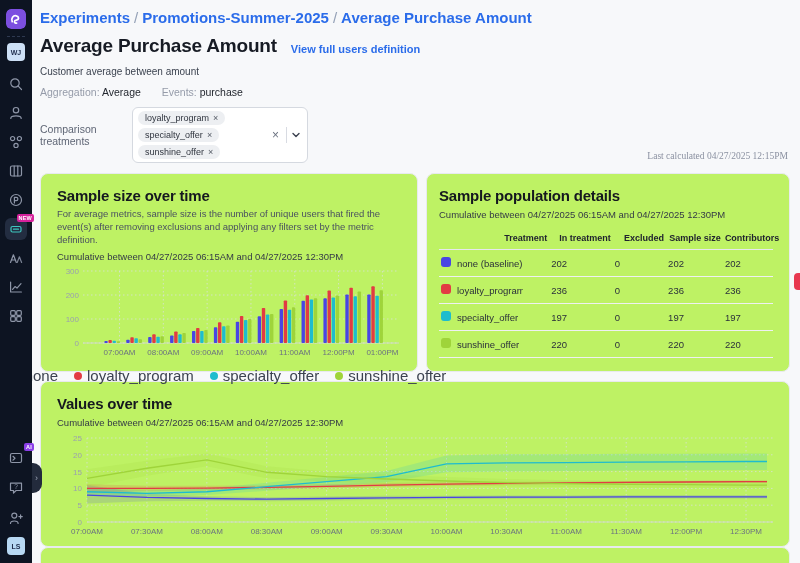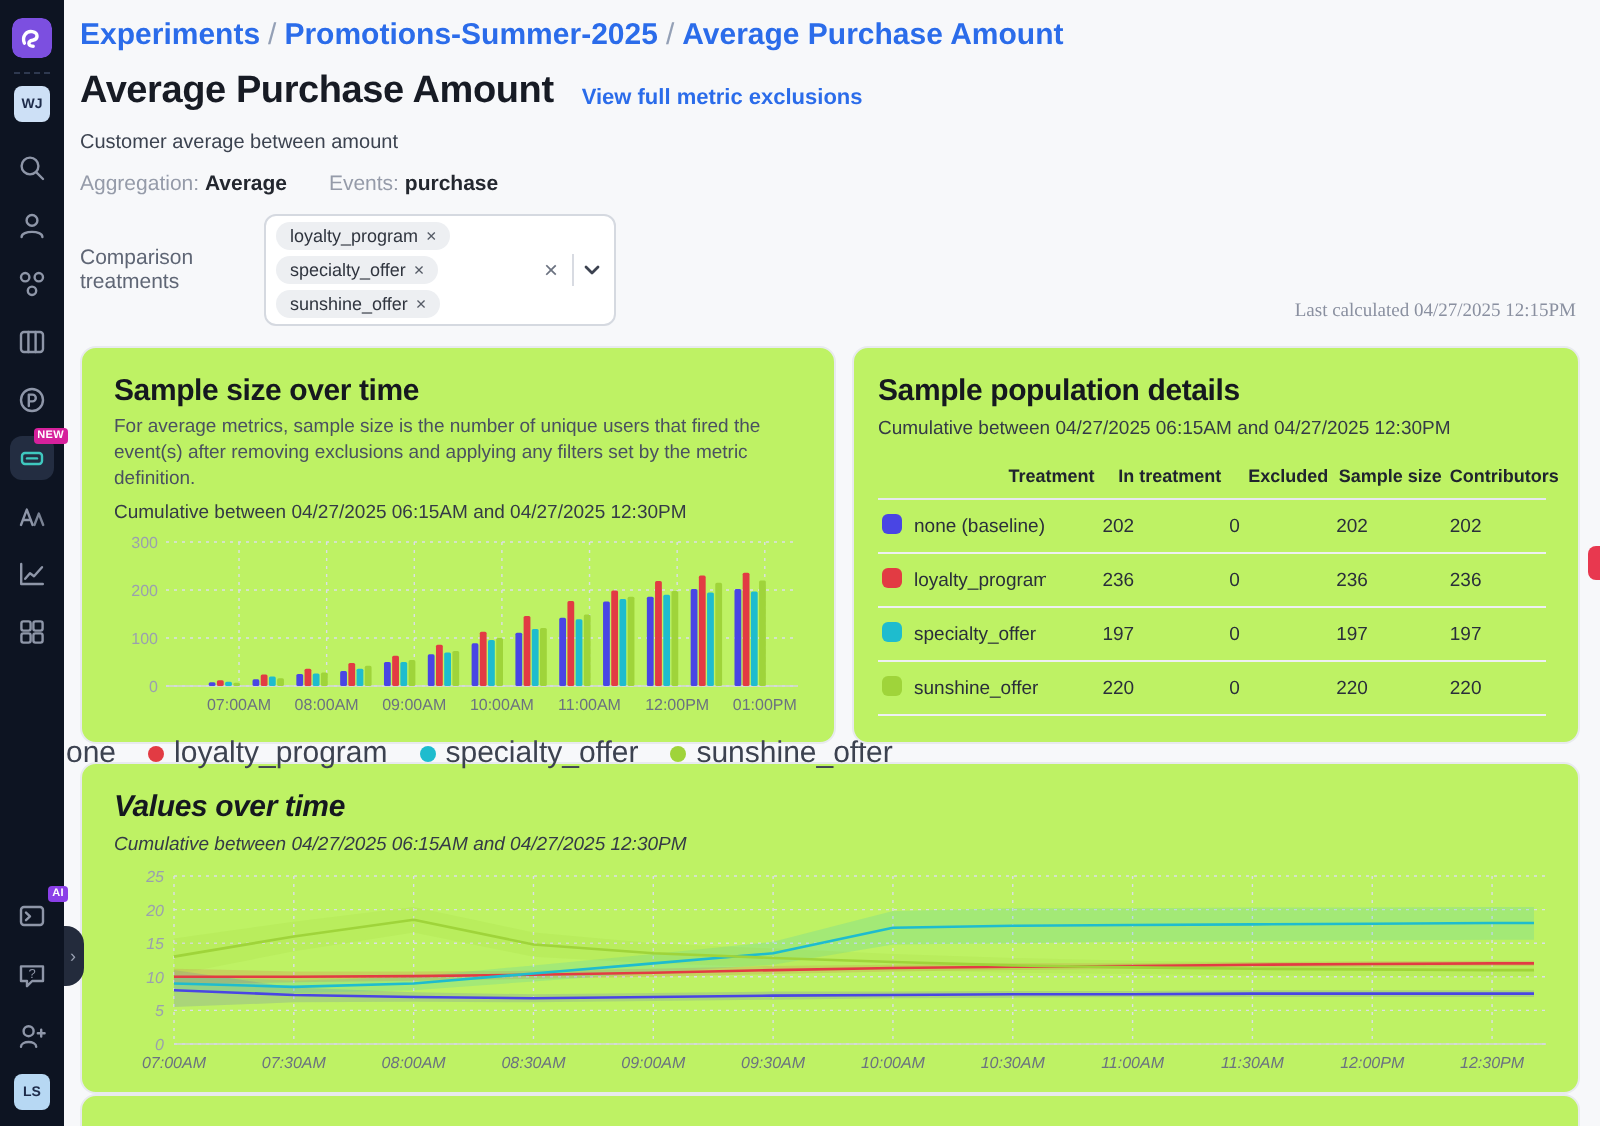--- a/index.html
+++ b/index.html
@@ -24,41 +24,41 @@
   
   .main { position:absolute; left:32px; top:0; width:768px; height:563px; padding:9px 10px 0 8px; }
   .crumb { font-size:15px; font-weight:bold; color:#2b6cea; margin-bottom:9px; }
   .crumb .sep { color:#94a0b6; font-weight:normal; margin:0 4px; }
   .crumb span.link { cursor:pointer; }
   .title-row { display:flex; align-items:flex-end; gap:14px; margin-bottom:9px; }
   .page-title { font-size:19px; font-weight:bold; color:#171b24; letter-spacing:-.2px; }
   .metric-link { font-size:11px; font-weight:bold; color:#2b6cea; cursor:pointer; margin-bottom:2px; }
   .subtitle { font-size:10px; color:#3c members4350; color:#3c4350; margin-bottom:9px; }
   .aggrow { font-size:10.5px; color:#959ba9; margin-bottom:9px; }
-  .aggrow b { color:#23272f; font-weight:bold; margin-right:18px; }
+  .aggrow b { color:#23272f; font-weight:normal; margin-right:18px; }
   .comprow { display:flex; align-items:center; position:relative; margin-bottom:10px; }
   .complabel { font-size:10.5px; color:#5f6675; width:92px; }
   .selectbox { display:flex; align-items:center; border:1px solid #d5d9e0; background:#fff; border-radius:6px; padding:3px 5px; width:176px; min-height:34px; }
   .chips { display:flex; flex-wrap:wrap; gap:3px; flex:1; }
   .chip { background:#edeff2; border-radius:9px; font-size:9px; color:#30353f; padding:2px 7px; white-space:nowrap; display:flex; align-items:center; cursor:default; }
   .chip .x { margin-left:4px; color:#555b66; font-size:9px; cursor:pointer; }
   .clear-x { color:#6b7280; font-size:12px; padding:0 4px; cursor:pointer; }
   .vline { width:1px; height:16px; background:#d8dbe2; margin:0 3px; }
   .chev { cursor:pointer; display:flex; }
   .lastcalc { position:absolute; right:2px; bottom:2px; font-size:9.5px; color:#8a90a0;font-family:Liberation Serif, serif; }
 
   
   .cards-row { display:flex; gap:8px; margin-bottom:9px; }
   .card { background:#bef264; border:1px solid #e8eaee; border-radius:8px; padding:13px 16px; }
   .card-title { font-size:15px; font-weight:bold; color:#15181f; letter-spacing:-.2px; }
   .card-desc { font-size:9.5px; color:#4a5160; line-height:1.35; margin-top:4px; }
   .card-sub { font-size:9.5px; color:#343a46; margin-top:5px; }
   .card-sample { width:378px; height:199px; }
   .card-pop { width:364px; height:199px;padding-left:12px; }
-  .card-values { width:750px; height:166px;font-style:italic; }
+  .card-values { width:750px; height:166px; }
   .card-disp { width:750px; height:80px; }
 
   .legend { display:flex; justify-content:center; gap:16px; margin-top:2px; }
   .legend-item { display:flex; align-items:center; gap:5px; font-size:15px; color:#3c4250; }
   .legend-dot { width:8px; height:8px; border-radius:50%; }
 
   table.pop { width:100%; border-collapse:collapse; margin-top:8px; table-layout:fixed; }
   table.pop th { font-size:9px; font-weight:bold; color:#20242e; text-align:right; padding:5px 2px 6px; border-bottom:1px solid #e6e8ed; }
   table.pop td { font-size:9.5px; color:#2a2f3a; padding:0 2px; height:27px; border-bottom:1px solid #eef0f3; }
   .sw { display:inline-block; width:10px; height:10px; border-radius:3px; margin-right:6px; vertical-align:-1px; }
@@ -167,21 +167,21 @@
     </div>
   </nav>
   <div class="handle">›</div>
 
   <main class="main">
 
     <div class="crumb" id="breadcrumb"><span class="link">Experiments</span><span class="sep">/</span><span class="link">Promotions-Summer-2025</span><span class="sep">/</span><span class="link">Average Purchase Amount</span></div>
 
     <div class="title-row">
       <div class="page-title">Average Purchase Amount</div>
-      <div class="metric-link">View full metric exclusions</div>
+      <div class="metric-link">View full users definition</div>
     </div>
 
     <div class="subtitle">Customer average between amount</div>
 
     <div class="aggrow">
       <span>Aggregation:</span>
       <b>Average</b>
       <span>Events:</span>
       <b>purchase</b>
     </div>

